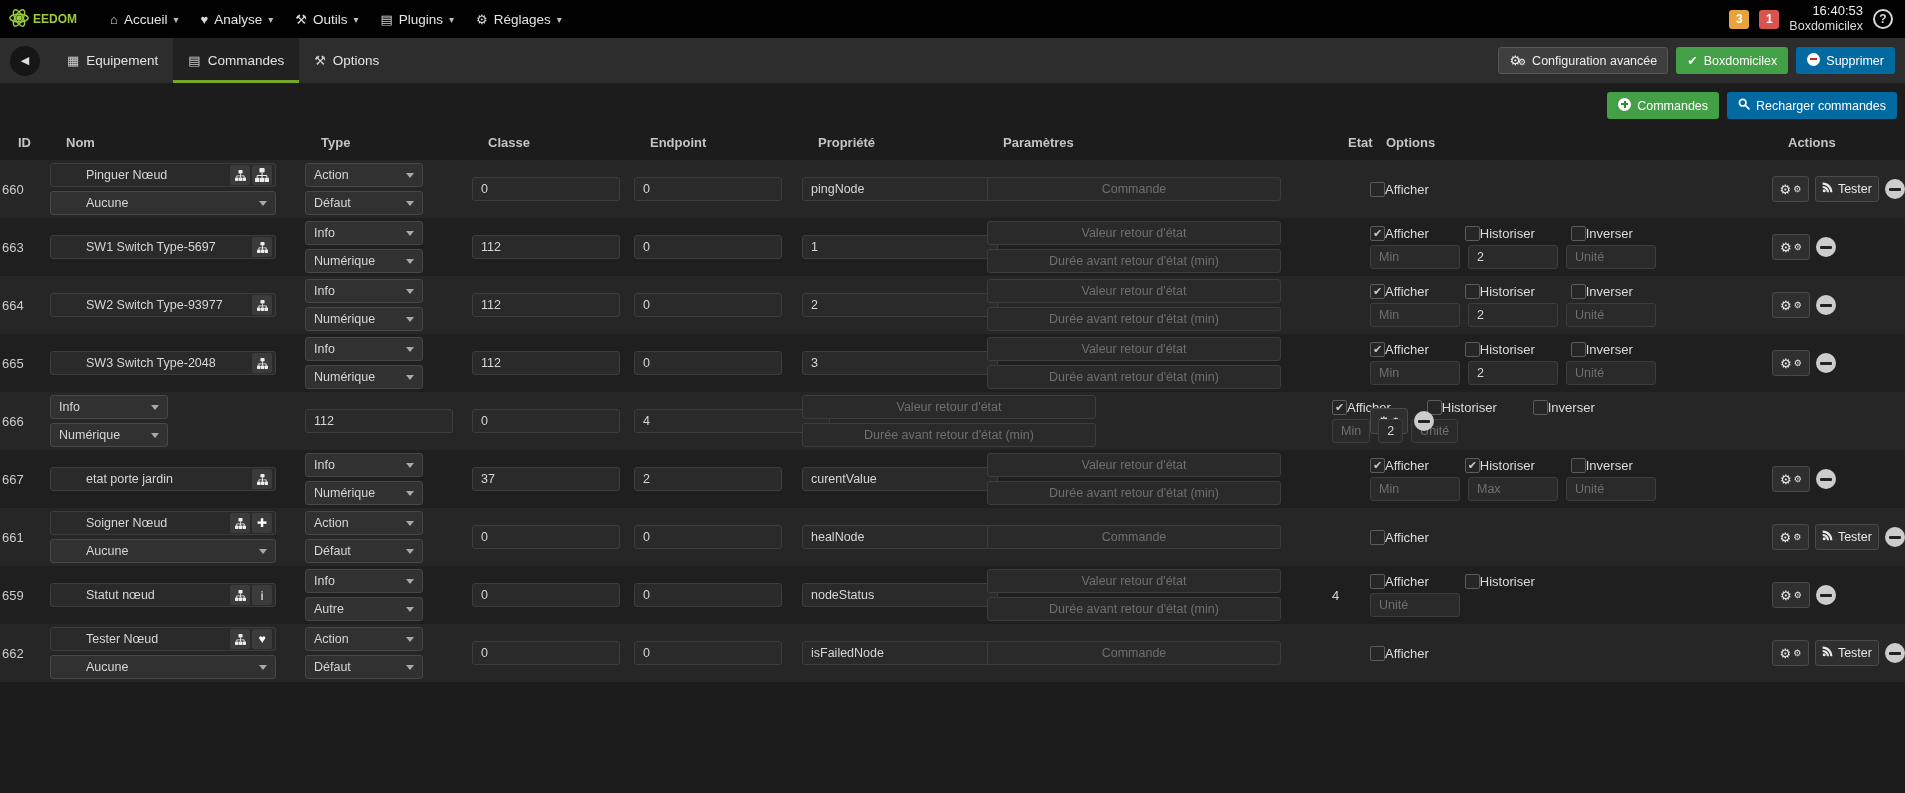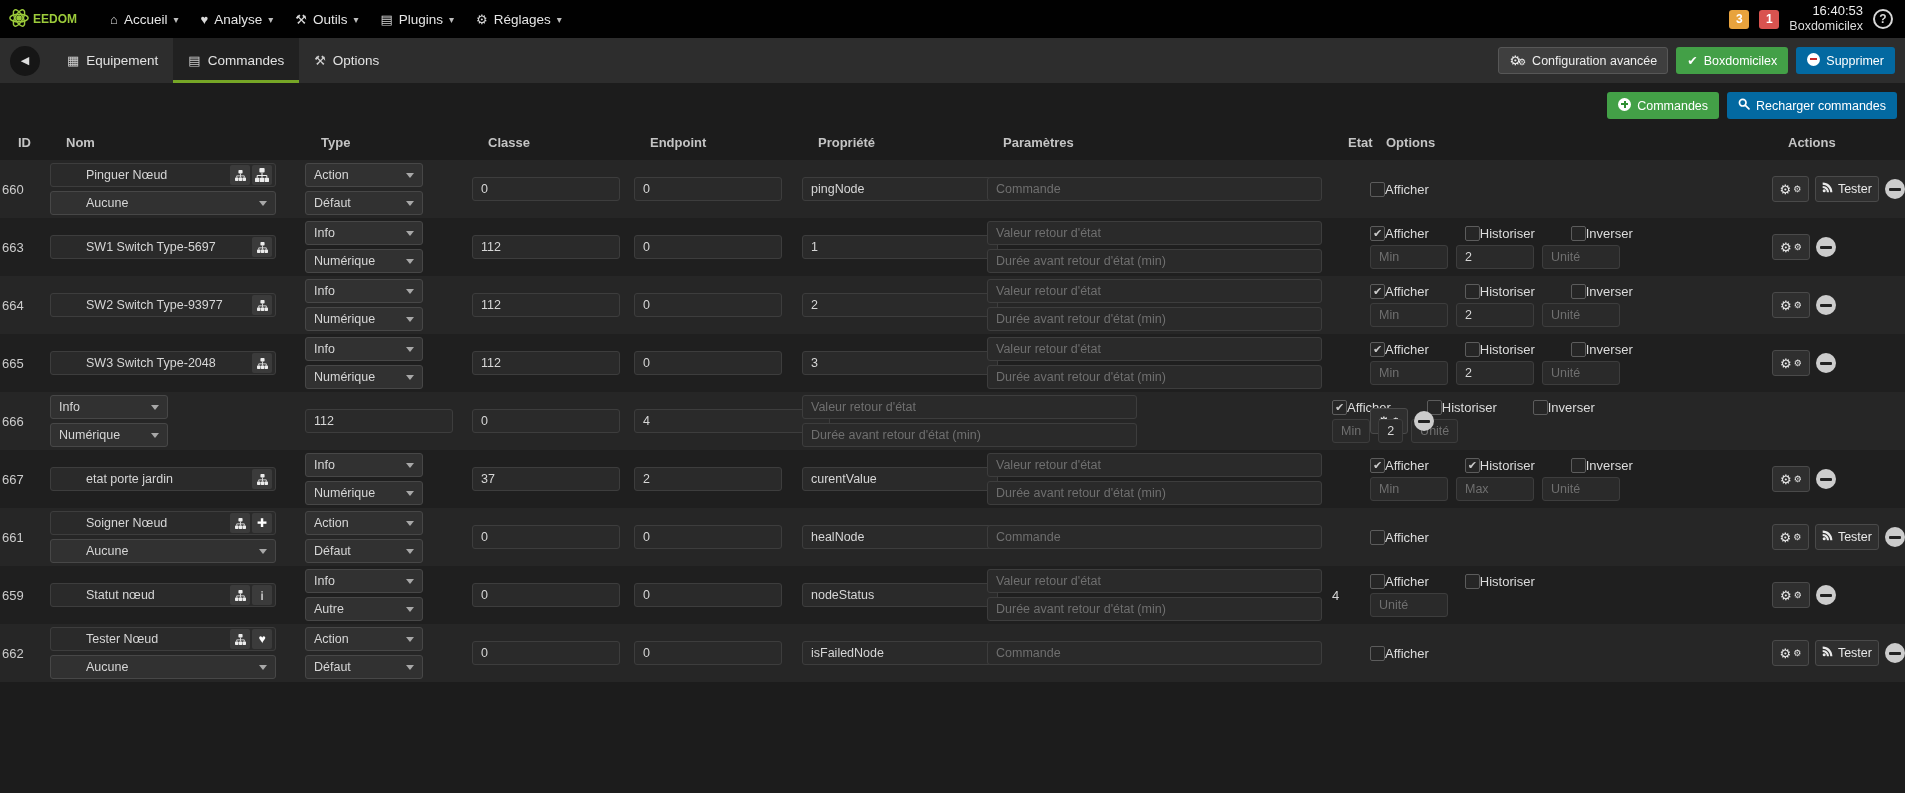--- a/index.html
+++ b/index.html
@@ -47,32 +47,32 @@
   .input { background:#2a2a2a; border:1px solid #3d3d3d; border-radius:3px; height:24px; display:flex; align-items:center; padding:0 8px; color:#d6d6d6; font-size:12.5px; position:relative; }
   .select { background:#313131; border:1px solid #474747; border-radius:3px; height:24px; display:flex; align-items:center; justify-content:space-between; padding:0 8px; color:#d6d6d6; font-size:12.5px; cursor:pointer; }
   .caret { width:0; height:0; border-left:4px solid transparent; border-right:4px solid transparent; border-top:5px solid #a8a8a8; margin-left:6px; }
   .ph { color:#6f6f6f; }
   .val { color:#d6d6d6; white-space:nowrap; overflow:hidden; }
   .col-nom .input, .col-nom .select { width:226px;padding-left:35px; }
   .col-type .select { width:118px; }
   .col-classe .input { width:148px; }
   .col-endpoint .input { width:148px; }
   .col-prop .input { width:196px; }
-  .col-params .input { width:335px; }
+  .col-params .input { width:294px;justify-content:center; }
   .col-etat { color:#dddddd; }
   .nameinput { padding-right:48px; }
   .nicons { position:absolute; right:3px; top:1px; bottom:1px; display:flex; gap:2px; align-items:center; }
   .nicon { background:#3b3b3b; border-radius:2px; height:20px; min-width:20px; display:flex; align-items:center; justify-content:center; color:#ffffff; font-size:12px; padding:0 2px; }
   .opts { }
   .optline { display:flex; align-items:center; }
   .chk { display:flex; align-items:center; margin-right:36px; cursor:pointer; color:#dcdcdc; font-size:13px; }
   .box { width:15px; height:15px; background:#262626; border:1px solid #5c5c5c; border-radius:2px; display:flex; align-items:center; justify-content:center; font-size:11px; color:#c9c9c9; }
   .box.checked::after { content:"✔"; }
   .opt2 { gap:8px; }
-  .opt2 .input { width:78px; }
+  .opt2 .input { width:90px; }
   .col-actions { display:flex; gap:6px; align-items:center; }
   .abtn { height:26px; min-width:30px; background:#2f2f2f; border:1px solid #4a4a4a; border-radius:3px; display:inline-flex; align-items:center; justify-content:center; padding:0 7px; color:#e8e8e8; font-size:12.5px; gap:5px; cursor:pointer; }
   .cog1 { font-size:13px; } .cog2 { font-size:9px; margin-left:-3px; }
   .mcirc { width:20px; height:20px; border-radius:50%; background:#cccccc; position:relative; cursor:pointer; flex:none; }
   .mcirc::after { content:""; position:absolute; left:4px; right:4px; top:8.5px; height:3px; background:#222222; border-radius:1px; }
   .wmc { display:inline-block; width:13px; height:13px; background:#ffffff; border-radius:50%; position:relative; }
   .wmc::after { content:""; position:absolute; left:3px; right:3px; top:5.5px; height:2px; background:#c62828; }
   .wpc { display:inline-block; width:13px; height:13px; background:#ffffff; border-radius:50%; position:relative; }
   .wpc::before { content:""; position:absolute; left:5.5px; top:3px; width:2px; height:7px; background:#2f8f33; }
   .wpc::after  { content:""; position:absolute; left:3px; top:5.5px; width:7px; height:2px; background:#2f8f33; }

